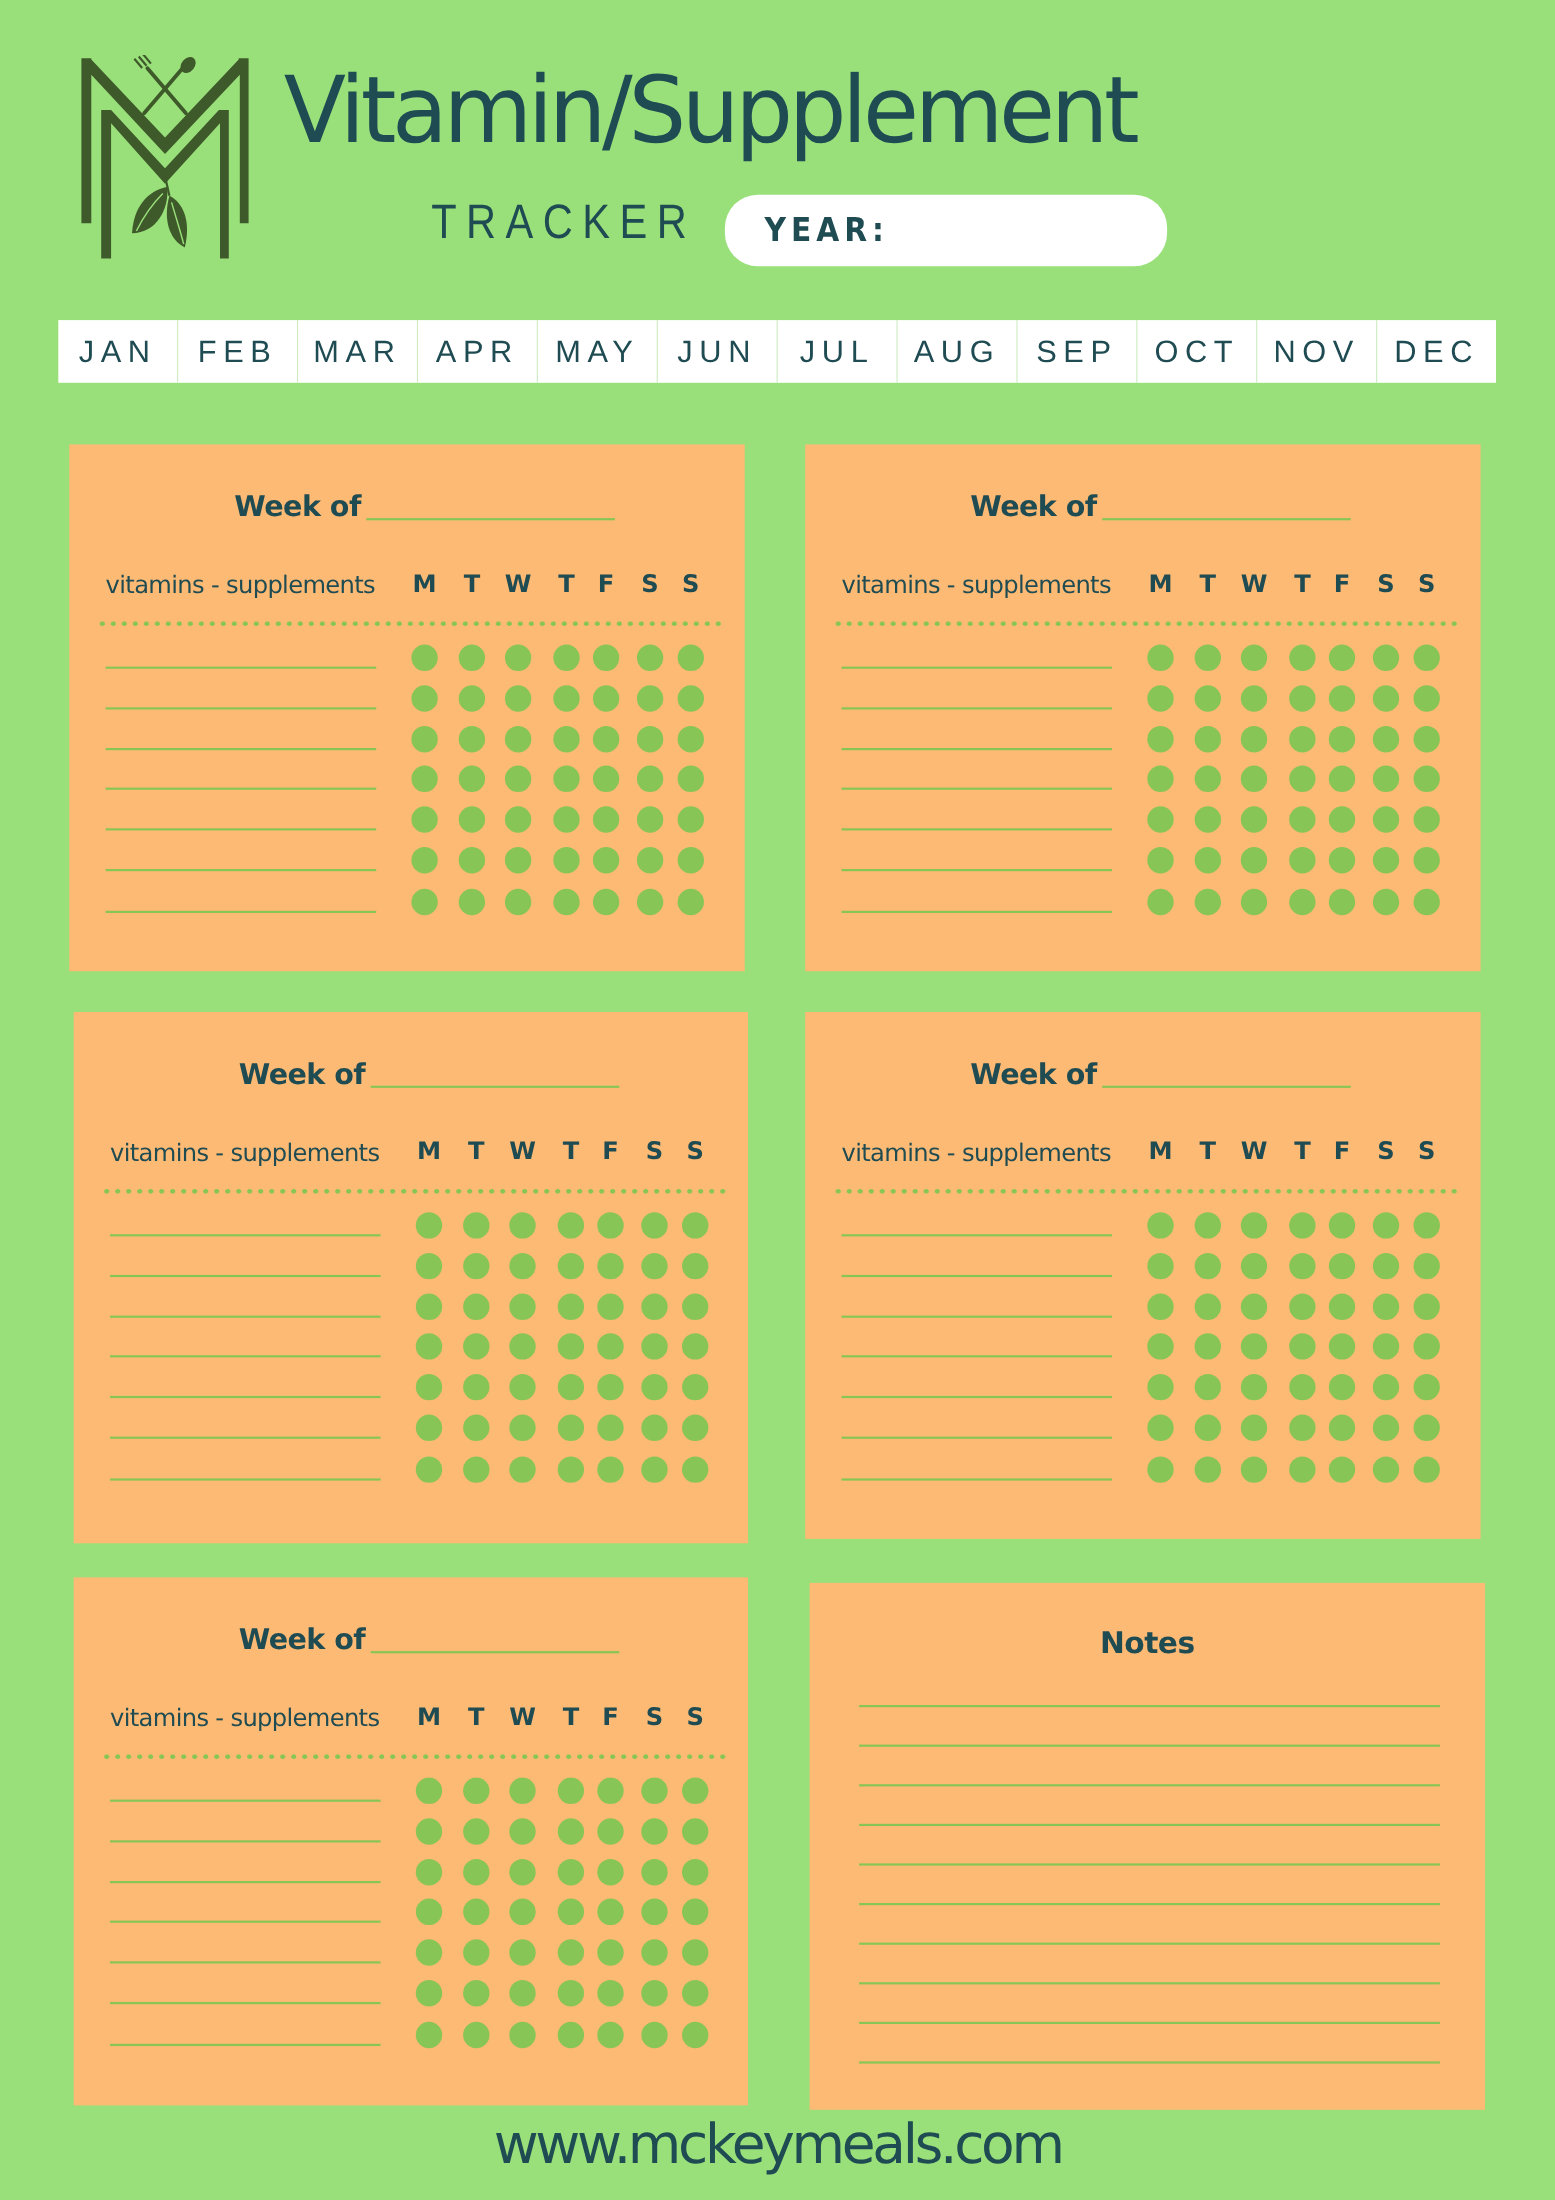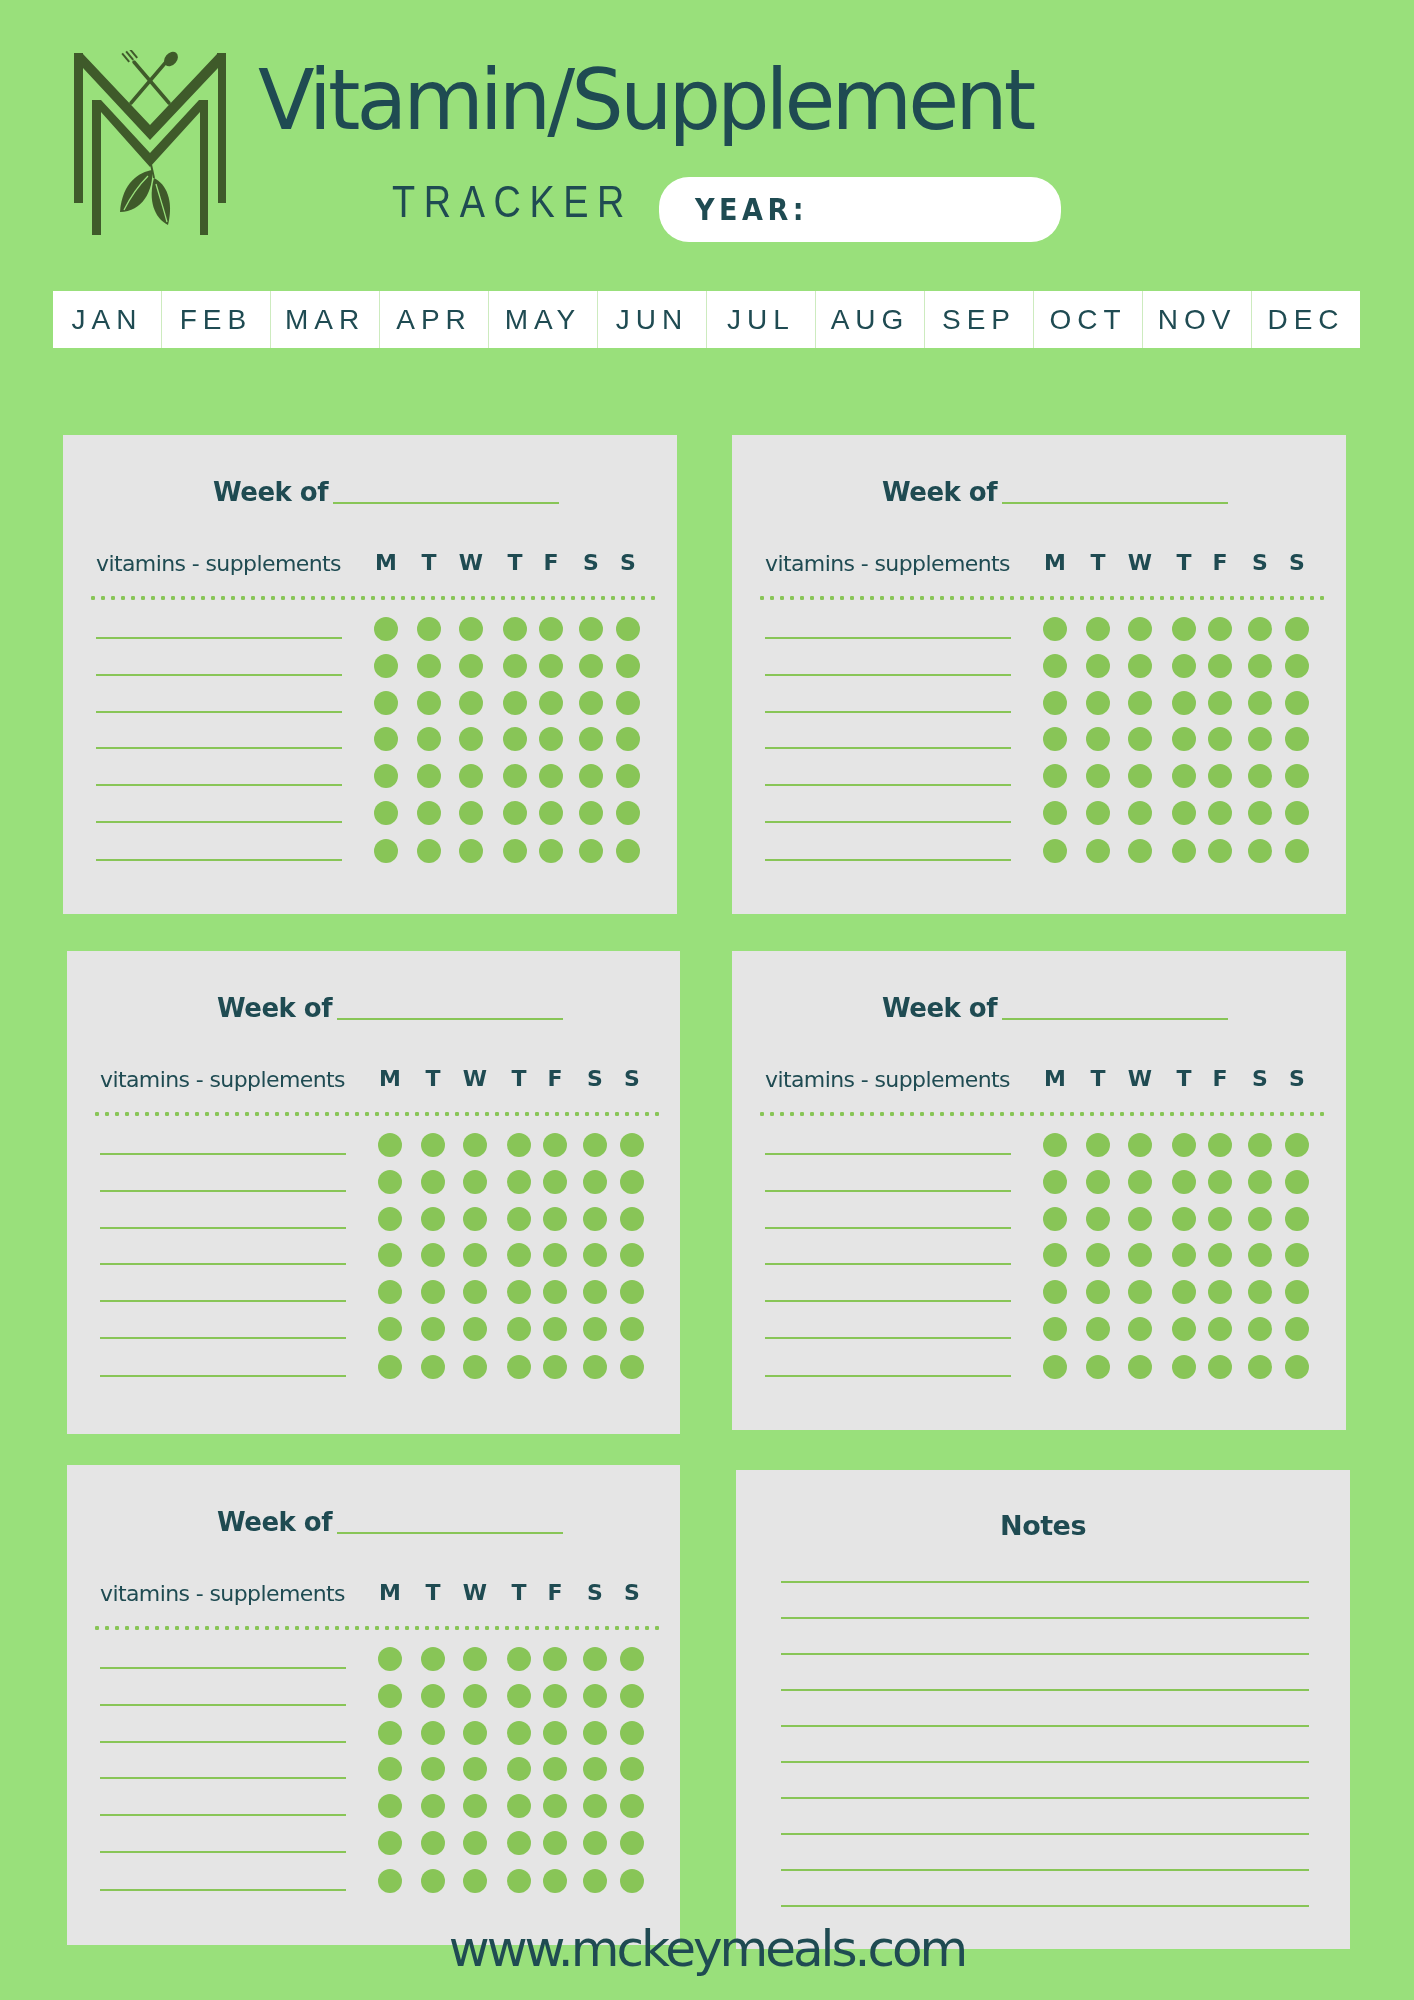--- a/index.html
+++ b/index.html
@@ -49,21 +49,21 @@
   .month {
     flex: 1 1 0; display: flex; align-items: center; justify-content: center;
     border-right: 1px solid #cdebbf;
     font-family: "Liberation Sans", sans-serif;
     font-size: 28px; letter-spacing: 6px; color: #1f4b52;
     cursor: pointer;
   }
   .month:last-child { border-right: none; }
 
   
-  .card { background: #e5e5e5; position: absolute; margin-top: 31px; }
+  .card { background: #fdba74; position: absolute; }
   .week-title {
     position: absolute; left: 150px; top: 42px;
     font-family: "DejaVu Sans", sans-serif;
     font-size: 26px; font-weight: 700; letter-spacing: -0.5px; color: #1f4b52;
     white-space: nowrap;
   }
   .week-line {
     position: absolute; left: 270px; top: 67px; width: 226px; height: 2px;
     background: #88c557;
   }

